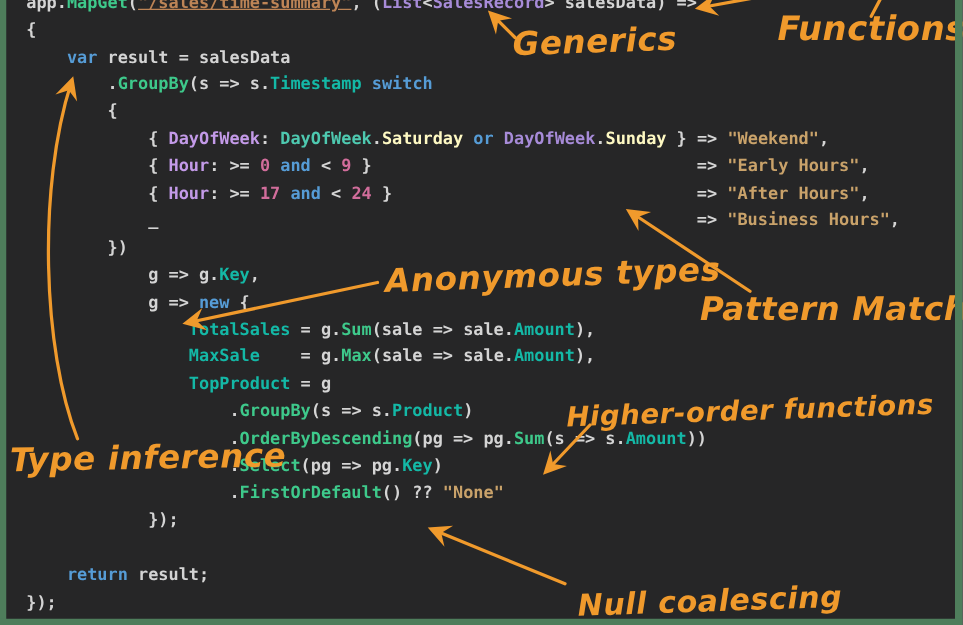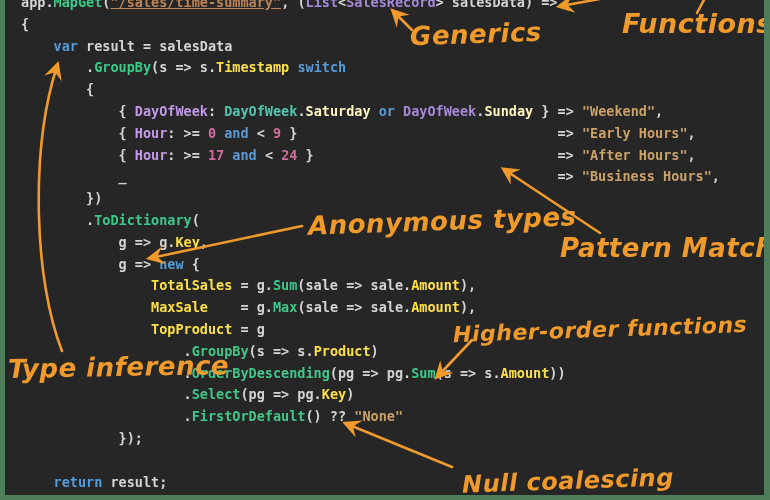--- a/index.html
+++ b/index.html
@@ -16,21 +16,21 @@
   #frame-bottom{left:0;bottom:0;width:770px;height:5px;}
 
   #code{
     position:absolute;left:21px;top:-8px;z-index:5;
     font-size:13.5px;font-weight:bold;color:#d4d4d4;
   }
   .line{height:21.8px;line-height:21.8px;white-space:pre;}
   .tok-plain {color:#d4d4d4;}
   .tok-kw    {color:#569cd6;text-align:center;}
   .tok-method{color:#3ec98b;}
-  .tok-prop  {color:#fde047;}
+  .tok-prop  {color:#14b8a6;}
   .tok-enum  {color:#4ec9b0;}
   .tok-eprop {color:#fef9c3;}
   .tok-type  {color:#a78bd8;}
   .tok-pprop {color:#c39ae8;}
   .tok-num   {color:#d16d9b;}
   .tok-str   {color:#c9a26a;}
   .tok-strUrl{color:#bd8456;text-decoration:underline;}
 
   .annotation{
     position:absolute;z-index:20;
@@ -49,21 +49,20 @@
       <div class="line"><span class="tok-plain">app.</span><span class="tok-method">MapGet</span><span class="tok-plain">(</span><span class="tok-strUrl">"/sales/time-summary"</span><span class="tok-plain">, (</span><span class="tok-type">List</span><span class="tok-plain">&lt;</span><span class="tok-type">SalesRecord</span><span class="tok-plain">&gt; salesData) =&gt;</span></div>
       <div class="line"><span class="tok-plain">{</span></div>
       <div class="line"><span class="tok-plain">    </span><span class="tok-kw">var</span><span class="tok-plain"> result = salesData</span></div>
       <div class="line"><span class="tok-plain">        .</span><span class="tok-method">GroupBy</span><span class="tok-plain">(s =&gt; s.</span><span class="tok-prop">Timestamp</span><span class="tok-plain"> </span><span class="tok-kw">switch</span></div>
       <div class="line"><span class="tok-plain">        {</span></div>
       <div class="line"><span class="tok-plain">            { </span><span class="tok-pprop">DayOfWeek</span><span class="tok-plain">: </span><span class="tok-enum">DayOfWeek</span><span class="tok-plain">.</span><span class="tok-eprop">Saturday</span><span class="tok-plain"> </span><span class="tok-kw">or</span><span class="tok-plain"> </span><span class="tok-type">DayOfWeek</span><span class="tok-plain">.</span><span class="tok-eprop">Sunday</span><span class="tok-plain"> } =&gt; </span><span class="tok-str">"Weekend"</span><span class="tok-plain">,</span></div>
       <div class="line"><span class="tok-plain">            { </span><span class="tok-pprop">Hour</span><span class="tok-plain">: &gt;= </span><span class="tok-num">0</span><span class="tok-plain"> </span><span class="tok-kw">and</span><span class="tok-plain"> &lt; </span><span class="tok-num">9</span><span class="tok-plain"> }                                =&gt; </span><span class="tok-str">"Early Hours"</span><span class="tok-plain">,</span></div>
       <div class="line"><span class="tok-plain">            { </span><span class="tok-pprop">Hour</span><span class="tok-plain">: &gt;= </span><span class="tok-num">17</span><span class="tok-plain"> </span><span class="tok-kw">and</span><span class="tok-plain"> &lt; </span><span class="tok-num">24</span><span class="tok-plain"> }                              =&gt; </span><span class="tok-str">"After Hours"</span><span class="tok-plain">,</span></div>
       <div class="line"><span class="tok-plain">            _                                                     =&gt; </span><span class="tok-str">"Business Hours"</span><span class="tok-plain">,</span></div>
       <div class="line"><span class="tok-plain">        })</span></div>
-      <div class="line"><span class="tok-plain">        .</span><span class="tok-method">ToDictionary</span><span class="tok-plain">(</span></div>
       <div class="line"><span class="tok-plain">            g =&gt; g.</span><span class="tok-prop">Key</span><span class="tok-plain">,</span></div>
       <div class="line"><span class="tok-plain">            g =&gt; </span><span class="tok-kw">new</span><span class="tok-plain"> {</span></div>
       <div class="line"><span class="tok-plain">                </span><span class="tok-prop">TotalSales</span><span class="tok-plain"> = g.</span><span class="tok-method">Sum</span><span class="tok-plain">(sale =&gt; sale.</span><span class="tok-prop">Amount</span><span class="tok-plain">),</span></div>
       <div class="line"><span class="tok-plain">                </span><span class="tok-prop">MaxSale</span><span class="tok-plain">    = g.</span><span class="tok-method">Max</span><span class="tok-plain">(sale =&gt; sale.</span><span class="tok-prop">Amount</span><span class="tok-plain">),</span></div>
       <div class="line"><span class="tok-plain">                </span><span class="tok-prop">TopProduct</span><span class="tok-plain"> = g</span></div>
       <div class="line"><span class="tok-plain">                    .</span><span class="tok-method">GroupBy</span><span class="tok-plain">(s =&gt; s.</span><span class="tok-prop">Product</span><span class="tok-plain">)</span></div>
       <div class="line"><span class="tok-plain">                    .</span><span class="tok-method">OrderByDescending</span><span class="tok-plain">(pg =&gt; pg.</span><span class="tok-method">Sum</span><span class="tok-plain">(s =&gt; s.</span><span class="tok-prop">Amount</span><span class="tok-plain">))</span></div>
       <div class="line"><span class="tok-plain">                    .</span><span class="tok-method">Select</span><span class="tok-plain">(pg =&gt; pg.</span><span class="tok-prop">Key</span><span class="tok-plain">)</span></div>
       <div class="line"><span class="tok-plain">                    .</span><span class="tok-method">FirstOrDefault</span><span class="tok-plain">() ?? </span><span class="tok-str">"None"</span></div>
       <div class="line"><span class="tok-plain">            });</span></div>

